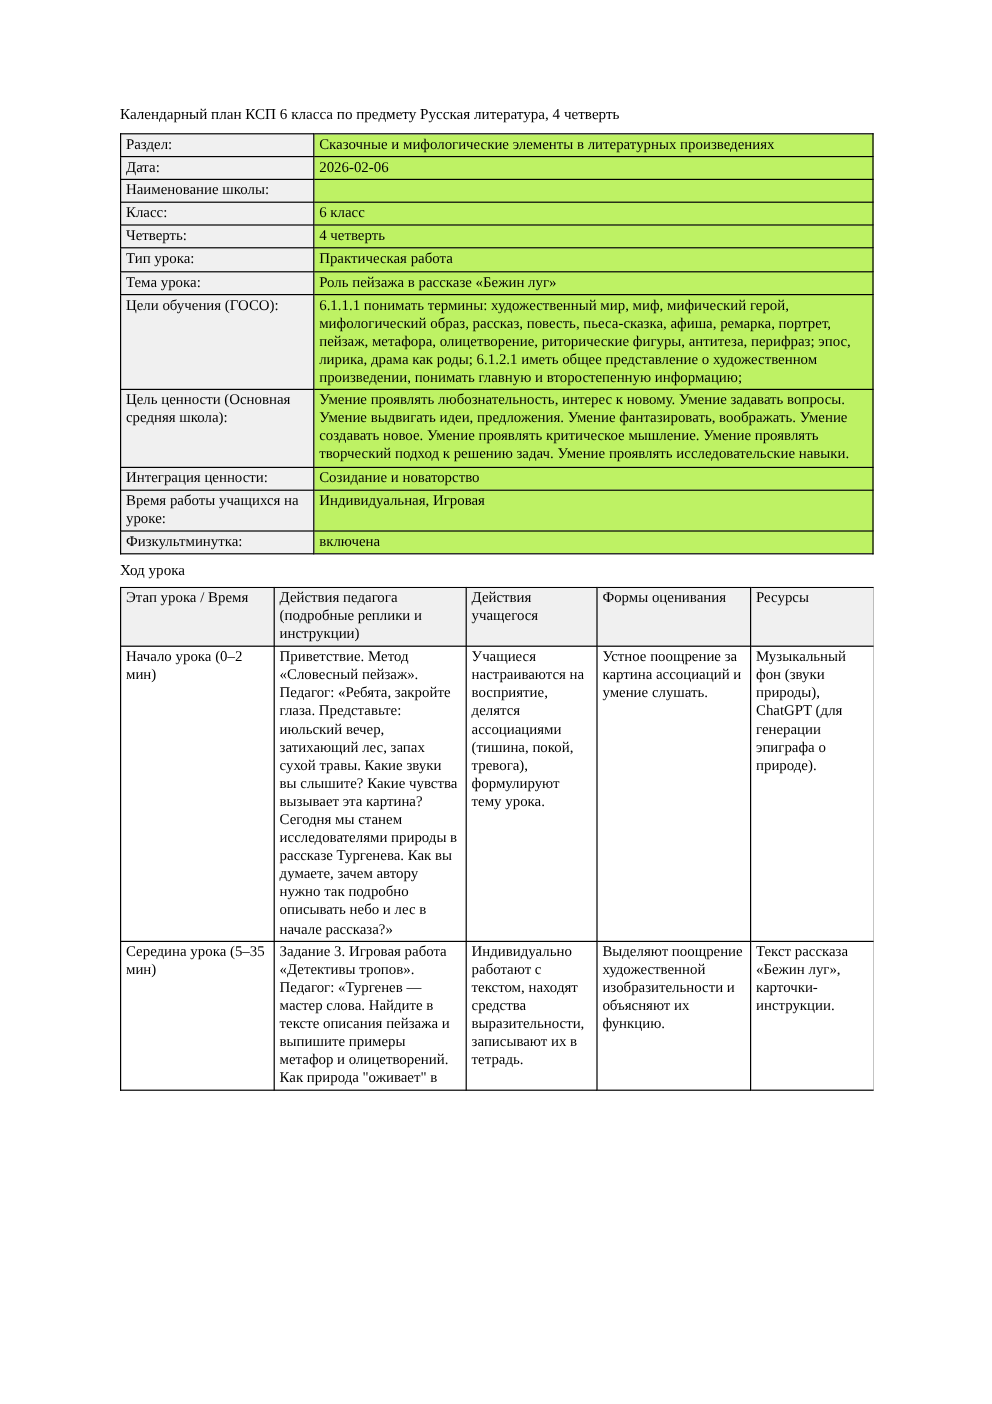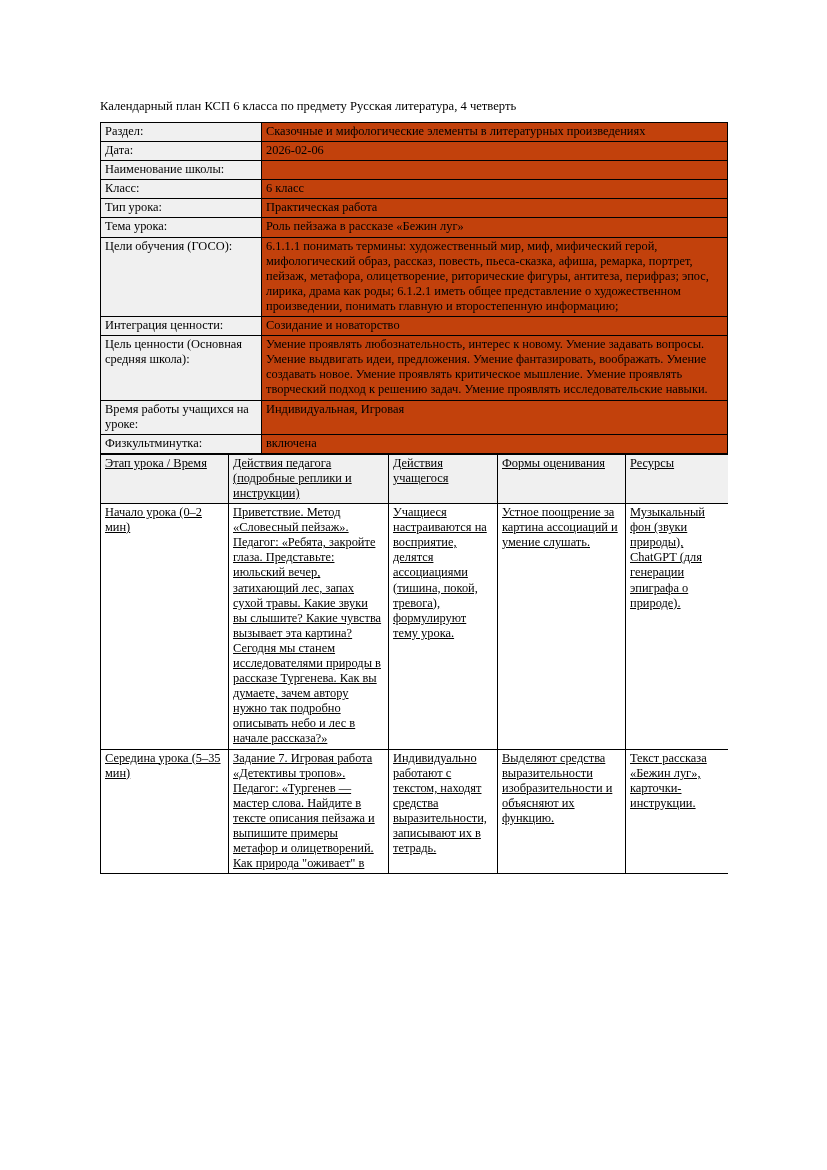--- a/index.html
+++ b/index.html
@@ -20,21 +20,21 @@
     left: 0;
     top: 0;
     width: 827px;
     height: 1170px;
     background: #ffffff;
     overflow: hidden;
   }
   .content {
     position: absolute;
     left: 100px;
-    top: 98px;
+    top: 87px;
     width: 628px;
   }
   .doc-title {
     font-size: 12.6px;
     line-height: 16px;
     margin-bottom: 8px;
     white-space: nowrap;
   }
   .section-caption {
     font-size: 12.6px;
@@ -52,21 +52,21 @@
     border: 1px solid #000000;
     padding: 1px 4px 2px 4px;
     vertical-align: top;
     line-height: 15.1px;
   }
   table.info-table td.label {
     width: 152px;
     background: #f0f0f0;
   }
   table.info-table td.value {
-    background: #c2410c;
+    background: #bef264;
   }
   table.flow-table {
     border: 1px solid #000000;
   }
   table.flow-table th,
   table.flow-table td {
     border: 1px solid #000000;
     padding: 1px 4px 2px 4px;
     vertical-align: top;
     text-align: left;
@@ -78,21 +78,20 @@
   }
   col.c1 { width: 128px; }
   col.c2 { width: 160px; }
   col.c3 { width: 109px; }
   col.c4 { width: 128px; }
   col.c5 { width: 103px; }
   .flow-wrap {
     position: relative;
     overflow: hidden;
     height: 533px;
-    text-decoration: underline;
   }
 </style>
 </head>
 <body>
 
 <div class="page">
   <div class="content">
 
     <div class="doc-title">Календарный план КСП 6 класса по предмету Русская литература, 4 четверть</div>
 
@@ -108,50 +107,55 @@
         </tr>
         <tr>
           <td class="label">Наименование школы:</td>
           <td class="value"></td>
         </tr>
         <tr>
           <td class="label">Класс:</td>
           <td class="value">6 класс</td>
         </tr>
         <tr>
+          <td class="label">Четверть:</td>
+          <td class="value">4 четверть</td>
+        </tr>
+        <tr>
           <td class="label">Тип урока:</td>
           <td class="value">Практическая работа</td>
         </tr>
         <tr>
           <td class="label">Тема урока:</td>
           <td class="value">Роль пейзажа в рассказе «Бежин луг»</td>
         </tr>
         <tr>
           <td class="label">Цели обучения (ГОСО):</td>
           <td class="value">6.1.1.1 понимать термины: художественный мир, миф, мифический герой, мифологический образ, рассказ, повесть, пьеса-сказка, афиша, ремарка, портрет, пейзаж, метафора, олицетворение, риторические фигуры, антитеза, перифраз; эпос, лирика, драма как роды; 6.1.2.1 иметь общее представление о художественном произведении, понимать главную и второстепенную информацию;</td>
         </tr>
         <tr>
+          <td class="label">Цель ценности (Основная средняя школа):</td>
+          <td class="value">Умение проявлять любознательность, интерес к новому. Умение задавать вопросы. Умение выдвигать идеи, предложения. Умение фантазировать, воображать. Умение создавать новое. Умение проявлять критическое мышление. Умение проявлять творческий подход к решению задач. Умение проявлять исследовательские навыки.</td>
+        </tr>
+        <tr>
           <td class="label">Интеграция ценности:</td>
           <td class="value">Созидание и новаторство</td>
-        </tr>
-        <tr>
-          <td class="label">Цель ценности (Основная средняя школа):</td>
-          <td class="value">Умение проявлять любознательность, интерес к новому. Умение задавать вопросы. Умение выдвигать идеи, предложения. Умение фантазировать, воображать. Умение создавать новое. Умение проявлять критическое мышление. Умение проявлять творческий подход к решению задач. Умение проявлять исследовательские навыки.</td>
         </tr>
         <tr>
           <td class="label">Время работы учащихся на уроке:</td>
           <td class="value">Индивидуальная, Игровая</td>
         </tr>
         <tr>
           <td class="label">Физкультминутка:</td>
           <td class="value">включена</td>
         </tr>
       </tbody>
     </table>
 
+    <div class="section-caption">Ход урока</div>
 
     <div class="flow-wrap">
       <table class="flow-table">
         <colgroup>
           <col class="c1">
             <col class="c2">
             <col class="c3">
             <col class="c4">
             <col class="c5">
         </colgroup>
@@ -167,23 +171,23 @@
         <tbody>
           <tr>
             <td>Начало урока (0–2 мин)</td>
             <td>Приветствие. Метод «Словесный пейзаж». Педагог: «Ребята, закройте глаза. Представьте: июльский вечер, затихающий лес, запах сухой травы. Какие звуки вы слышите? Какие чувства вызывает эта картина? Сегодня мы станем исследователями природы в рассказе Тургенева. Как вы думаете, зачем автору нужно так подробно описывать небо и лес в начале рассказа?»</td>
             <td>Учащиеся настраиваются на восприятие, делятся ассоциациями (тишина, покой, тревога), формулируют тему урока.</td>
             <td>Устное поощрение за картина ассоциаций и умение слушать.</td>
             <td>Музыкальный фон (звуки природы), ChatGPT (для генерации эпиграфа о природе).</td>
           </tr>
           <tr>
             <td>Середина урока (5–35 мин)</td>
-            <td>Задание 7. Игровая работа «Детективы тропов». Педагог: «Тургенев — мастер слова. Найдите в тексте описания пейзажа и выпишите примеры метафор и олицетворений. Как природа "оживает" в</td>
+            <td>Задание 3. Игровая работа «Детективы тропов». Педагог: «Тургенев — мастер слова. Найдите в тексте описания пейзажа и выпишите примеры метафор и олицетворений. Как природа "оживает" в</td>
             <td>Индивидуально работают с текстом, находят средства выразительности, записывают их в тетрадь.</td>
-            <td>Выделяют средства выразительности изобразительности и объясняют их функцию.</td>
+            <td>Выделяют поощрение художественной изобразительности и объясняют их функцию.</td>
             <td>Текст рассказа «Бежин луг», карточки-инструкции.</td>
           </tr>
         </tbody>
       </table>
     </div>
 
   </div>
 </div>
 
 </body></html>

